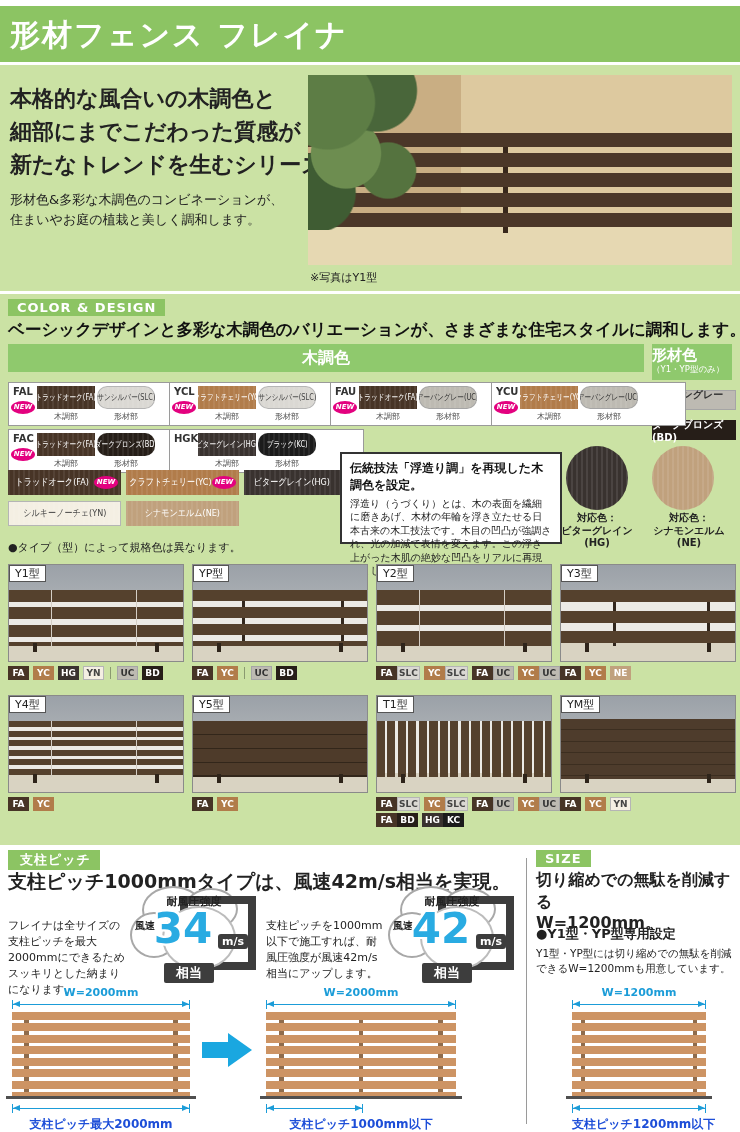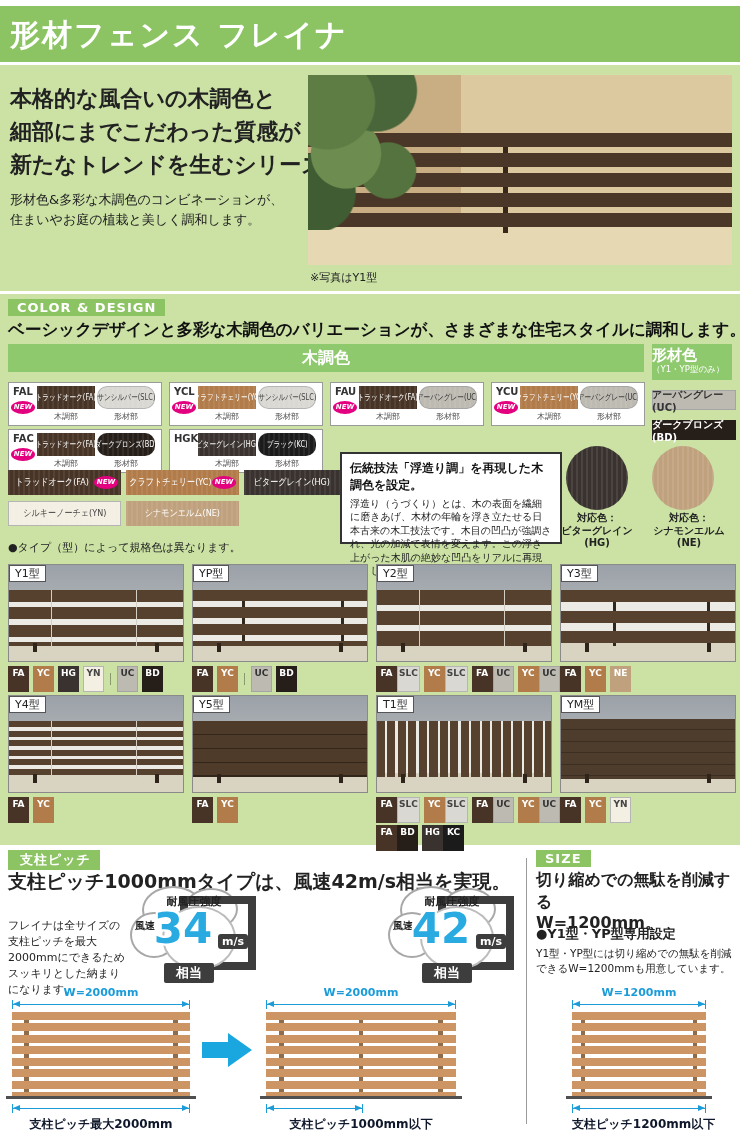--- a/index.html
+++ b/index.html
@@ -32,21 +32,21 @@
   
   .cd-headline{position:absolute;left:8px;top:319px;font-size:16.5px;font-weight:bold;color:#111;white-space:nowrap;}
   .wood-bar{position:absolute;left:8px;top:344px;width:636px;height:28px;background:#8fc96d;
             color:#fff;font-size:16px;font-weight:bold;text-align:center;line-height:28px;}
   .shape-head{position:absolute;left:652px;top:344px;width:80px;height:36px;background:#8fc96d;color:#fff;text-align:left;}
   .shape-head .l1{font-size:15px;font-weight:bold;line-height:18px;padding-top:2px;}
   .shape-head .l2{font-size:8.5px;line-height:10px;}
   .shape-sw{position:absolute;left:652px;width:84px;height:20px;font-size:10px;font-weight:bold;
             display:flex;align-items:center;justify-content:center;}
   #combos{position:absolute;left:0;top:382px;width:740px;height:95px;}
-  .combo{position:absolute;width:152px;height:42px;background:#fff;border:1px solid #9a9a9a;}
+  .combo{position:absolute;width:152px;height:42px;background:#fff;border:1px solid #9a9a9a;padding-left:41px;}
   .combo-code{position:absolute;left:4px;top:3px;font-size:10px;font-weight:bold;color:#333;}
   .combo-new,.new-badge{background:#e3017f;border-radius:50%;color:#fff;font-size:7px;font-weight:bold;
      font-style:italic;text-align:center;line-height:13px;width:24px;height:13px;}
   .combo-new{position:absolute;left:2px;top:18px;}
   .combo-sw{position:absolute;top:3px;width:58px;height:23px;display:flex;align-items:center;justify-content:center;overflow:hidden;
             background-image:repeating-linear-gradient(90deg,rgba(255,255,255,.07) 0 2px,rgba(0,0,0,0) 2px 5px);}
   .combo-sw span{display:inline-block;font-size:8.5px;white-space:nowrap;transform:scaleX(.78);}
   .sw-left{left:28px;} .sw-right{left:88px;border-radius:10px;}
   .combo-cap{position:absolute;top:28px;width:58px;text-align:center;font-size:8px;color:#555;}
   .cap-left{left:28px;} .cap-right{left:88px;}
@@ -88,21 +88,21 @@
      repeating-linear-gradient(180deg,#55412d 0 12px,rgba(0,0,0,0) 12px 20.5px),
      linear-gradient(90deg,rgba(0,0,0,0) 0 30%,#32271d 30% 31.5%,rgba(0,0,0,0) 31.5% 84%,#32271d 84% 85.5%,rgba(0,0,0,0) 85.5%);}
   .fence[data-pattern="thin"]{background:
      linear-gradient(90deg,rgba(0,0,0,0) 0 24%,#d4cec5 24% 24.8%,rgba(0,0,0,0) 24.8% 73%,#d4cec5 73% 73.8%,rgba(0,0,0,0) 73.8%),
      repeating-linear-gradient(180deg,#55412d 0 6px,rgba(0,0,0,0) 6px 9.6px);}
   .fence[data-pattern="solid"]{background:repeating-linear-gradient(180deg,#4e3b2a 0 12.5px,#32261a 12.5px 14px);}
   .fence[data-pattern="vert"]{background:repeating-linear-gradient(90deg,#55412d 0 8px,rgba(0,0,0,0) 8px 10.5px);}
   .fence[data-pattern="panel"]{top:24%;bottom:14%;background:repeating-linear-gradient(180deg,#4e3c2c 0 10.5px,#3c2e20 10.5px 11.5px);}
   .chips{margin-top:4px;display:flex;flex-direction:column;gap:2px;}
   .chip-row{display:flex;align-items:center;gap:4px;}
-  .chip{display:flex;height:26px;}
+  .chip{display:flex;height:14px;}
   .seg{min-width:21px;padding:0 2px;font-size:9px;font-weight:bold;line-height:14px;text-align:center;box-sizing:border-box;}
   .chip-divider{width:1px;height:12px;background:#8a9a70;margin:0 2px;}
   
   .pitch-headline{position:absolute;left:8px;top:869px;font-size:19px;font-weight:bold;color:#222;white-space:nowrap;}
   .pitch-text{position:absolute;width:119px;font-size:11px;line-height:1.45;color:#222;}
   .vdiv{position:absolute;left:526px;top:858px;width:1px;height:266px;background:#9a9a9a;}
   
   .badge{position:absolute;width:132px;height:100px;}
   .badge-frame{position:absolute;right:4px;top:10px;width:60px;height:58px;border:8px solid #3d3d3d;}
   .cloud{position:absolute;background:#fff;border:2px solid #a8a8a8;border-radius:50%;}
@@ -132,21 +132,21 @@
   .dim.half{width:50%;}
   .dia-fence{position:relative;height:84px;margin-top:3px;background-color:#fff;}
   .dia-fence.posts-2{background-image:
      repeating-linear-gradient(180deg,#cd9464 0 8px,rgba(0,0,0,0) 8px 11.5px),
      linear-gradient(90deg,rgba(0,0,0,0) 0 7%,#8f6c4c 7% 9.5%,rgba(0,0,0,0) 9.5% 90.5%,#8f6c4c 90.5% 93%,rgba(0,0,0,0) 93%);}
   .dia-fence.posts-3{background-image:
      repeating-linear-gradient(180deg,#cd9464 0 8px,rgba(0,0,0,0) 8px 11.5px),
      linear-gradient(90deg,rgba(0,0,0,0) 0 7%,#8f6c4c 7% 9.5%,rgba(0,0,0,0) 9.5% 48.8%,#8f6c4c 48.8% 51.2%,rgba(0,0,0,0) 51.2% 90.5%,#8f6c4c 90.5% 93%,rgba(0,0,0,0) 93%);}
   .dia-ground{height:3px;background:#4f4f4f;margin:0 -6px;}
   .pitch-dim{margin-top:5px;}
-  .pitch-label2{font-size:12px;font-weight:bold;color:#0f172a;text-align:center;margin-top:3px;white-space:nowrap;}
+  .pitch-label2{font-size:12px;font-weight:bold;color:#1d4ed8;text-align:center;margin-top:3px;white-space:nowrap;}
   .big-arrow{position:absolute;left:202px;top:1033px;width:52px;height:34px;}
   .big-arrow .stem{position:absolute;left:0;top:9px;width:26px;height:16px;background:#1aa7e0;}
   .big-arrow .head{position:absolute;left:26px;top:0;width:0;height:0;border-top:17px solid rgba(0,0,0,0);border-bottom:17px solid rgba(0,0,0,0);border-left:24px solid #1aa7e0;}
 </style>
 </head>
 <body>
 
 <div class="page">
 
   <div class="header">
@@ -494,20 +494,21 @@
               <span class="seg" style="background-color: rgb(244, 239, 227); color: rgb(68, 68, 68); box-shadow: rgb(181, 181, 181) 0px 0px 0px 1px inset;">YN</span>
             </span>
           </div>
         </div>
   </div>
     </div>
 
   <div class="sec-label" style="left:8px;top:850px;padding-left:12px;">支柱ピッチ</div>
   <div class="pitch-headline">支柱ピッチ1000mmタイプは、風速42m/s相当を実現。</div>
   <div class="pitch-text" style="left:8px;top:918px;">フレイナは全サイズの支柱ピッチを最大2000mmにできるためスッキリとした納まりになります。</div>
+  <div class="pitch-text" style="left:266px;top:918px;">支柱ピッチを1000mm以下で施工すれば、耐風圧強度が風速42m/s相当にアップします。</div>
 
   <div class="badge" style="left:128px;top:886px;">
     <div class="cloud c1"></div>
     <div class="cloud c2"></div>
     <div class="badge-frame"></div>
     <div class="cloud c3"></div>
     <div class="cloud c4"></div>
     <div class="badge-top">耐風圧強度</div>
     <div class="badge-wind">風速</div>
     <div class="badge-num">34</div>

